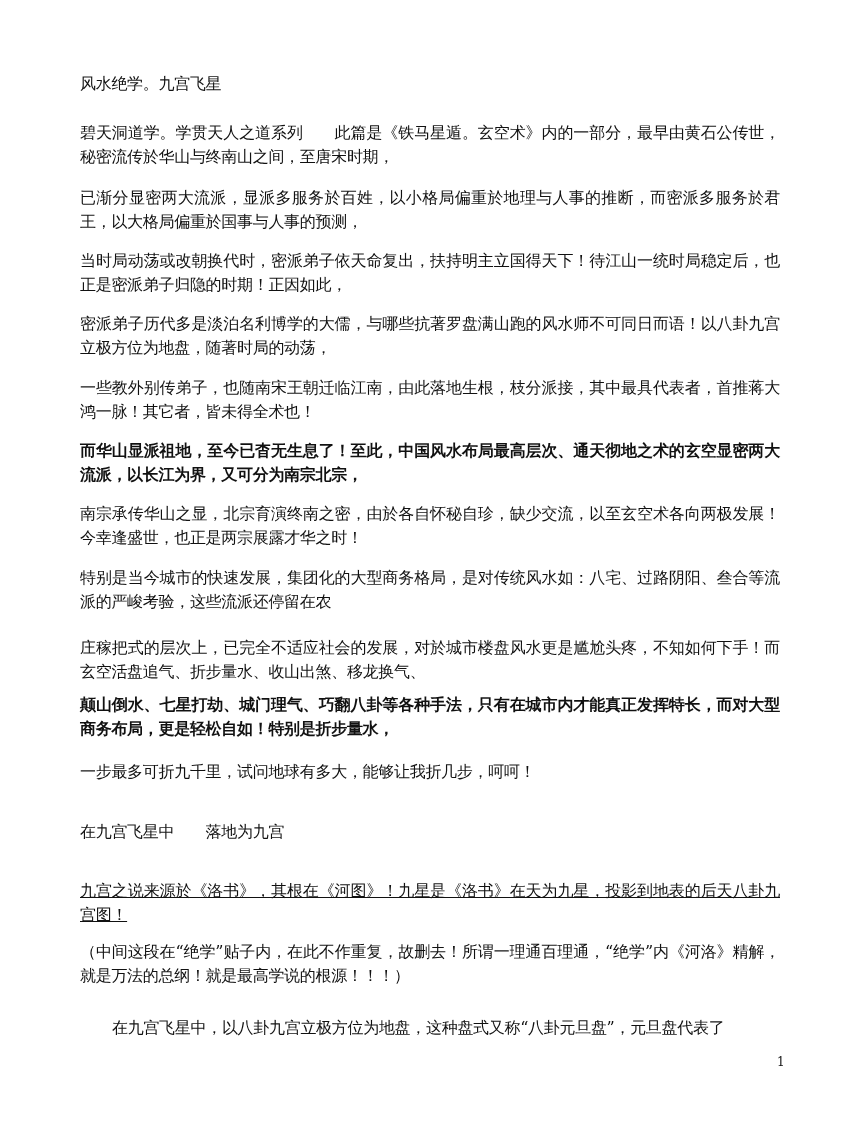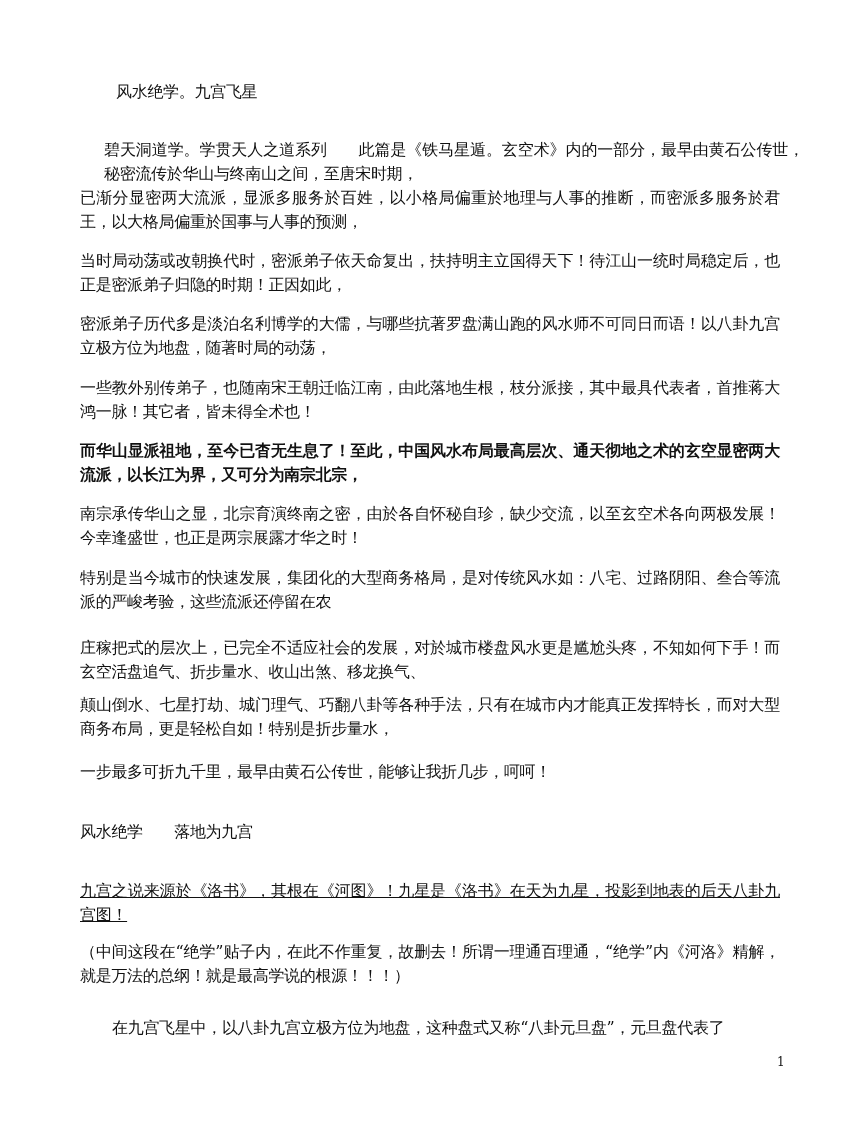--- a/index.html
+++ b/index.html
@@ -43,34 +43,34 @@
       top: 1055px;
       font-size: 12px;
       line-height: 14px;
       color: #111111;
     }
   </style>
 </head>
 <body>
 
 <div class="page">
-  <p class="line-block" style="top:80px;margin-left:36px;">风水绝学。九宫飞星</p>
+  <p class="line-block" style="top:72px;">风水绝学。九宫飞星</p>
 
-  <p class="line-block" style="top:138px;margin-left:24px;">碧天洞道学。学贯天人之道系列　　此篇是《铁马星遁。玄空术》内的一部分，最早由黄石公传世，秘密流传於华山与终南山之间，至唐宋时期，</p>
+  <p class="line-block" style="top:121px;">碧天洞道学。学贯天人之道系列　　此篇是《铁马星遁。玄空术》内的一部分，最早由黄石公传世，秘密流传於华山与终南山之间，至唐宋时期，</p>
   <p class="line-block" style="top:186px;">已渐分显密两大流派，显派多服务於百姓，以小格局偏重於地理与人事的推断，而密派多服务於君王，以大格局偏重於国事与人事的预测，</p>
   <p class="line-block" style="top:249px;">当时局动荡或改朝换代时，密派弟子依天命复出，扶持明主立国得天下！待江山一统时局稳定后，也正是密派弟子归隐的时期！正因如此，</p>
   <p class="line-block" style="top:312px;">密派弟子历代多是淡泊名利博学的大儒，与哪些抗著罗盘满山跑的风水师不可同日而语！以八卦九宫立极方位为地盘，随著时局的动荡，</p>
   <p class="line-block" style="top:376px;">一些教外别传弟子，也随南宋王朝迁临江南，由此落地生根，枝分派接，其中最具代表者，首推蒋大鸿一脉！其它者，皆未得全术也！</p>
   <p class="line-block" style="top:439px;font-weight:bold;">而华山显派祖地，至今已杳无生息了！至此，中国风水布局最高层次、通天彻地之术的玄空显密两大流派，以长江为界，又可分为南宗北宗，</p>
   <p class="line-block" style="top:502px;">南宗承传华山之显，北宗育演终南之密，由於各自怀秘自珍，缺少交流，以至玄空术各向两极发展！今幸逢盛世，也正是两宗展露才华之时！</p>
   <p class="line-block" style="top:566px;">特别是当今城市的快速发展，集团化的大型商务格局，是对传统风水如：八宅、过路阴阳、叁合等流派的严峻考验，这些流派还停留在农</p>
   <p class="line-block" style="top:592px;margin-top:44px;">庄稼把式的层次上，已完全不适应社会的发展，对於城市楼盘风水更是尴尬头疼，不知如何下手！而玄空活盘追气、折步量水、收山出煞、移龙换气、</p>
-  <p class="line-block" style="top:693px;">颠山倒水、七星打劫、城门理气、巧翻八卦等各种手法，只有在城市内才能真正发挥特长，而对大型商务布局，更是轻松自如！特别是折步量水，</p>
-  <p class="line-block" style="top:760px;">一步最多可折九千里，最早由黄石公传世，能够让我折几步，呵呵！</p>
+  <p class="line-block" style="top:693px;font-weight:bold;">颠山倒水、七星打劫、城门理气、巧翻八卦等各种手法，只有在城市内才能真正发挥特长，而对大型商务布局，更是轻松自如！特别是折步量水，</p>
+  <p class="line-block" style="top:760px;">一步最多可折九千里，试问地球有多大，能够让我折几步，呵呵！</p>
 
-  <p class="line-block" style="top:820px;">风水绝学　　落地为九宫</p>
+  <p class="line-block" style="top:820px;">在九宫飞星中　　落地为九宫</p>
 
   <p class="line-block" style="top:879px;text-decoration:underline;">九宫之说来源於《洛书》，其根在《河图》！九星是《洛书》在天为九星，投影到地表的后天八卦九宫图！</p>
   <p class="line-block" style="top:940px;">（中间这段在“绝学”贴子内，在此不作重复，故删去！所谓一理通百理通，“绝学”内《河洛》精解，就是万法的总纲！就是最高学说的根源！！！）</p>
   <p class="line-block indent" style="top:1010px;">在九宫飞星中，以八卦九宫立极方位为地盘，这种盘式又称“八卦元旦盘”，元旦盘代表了</p>
 </div>
 
 <div class="page-number">1</div>
 
 </body></html>

